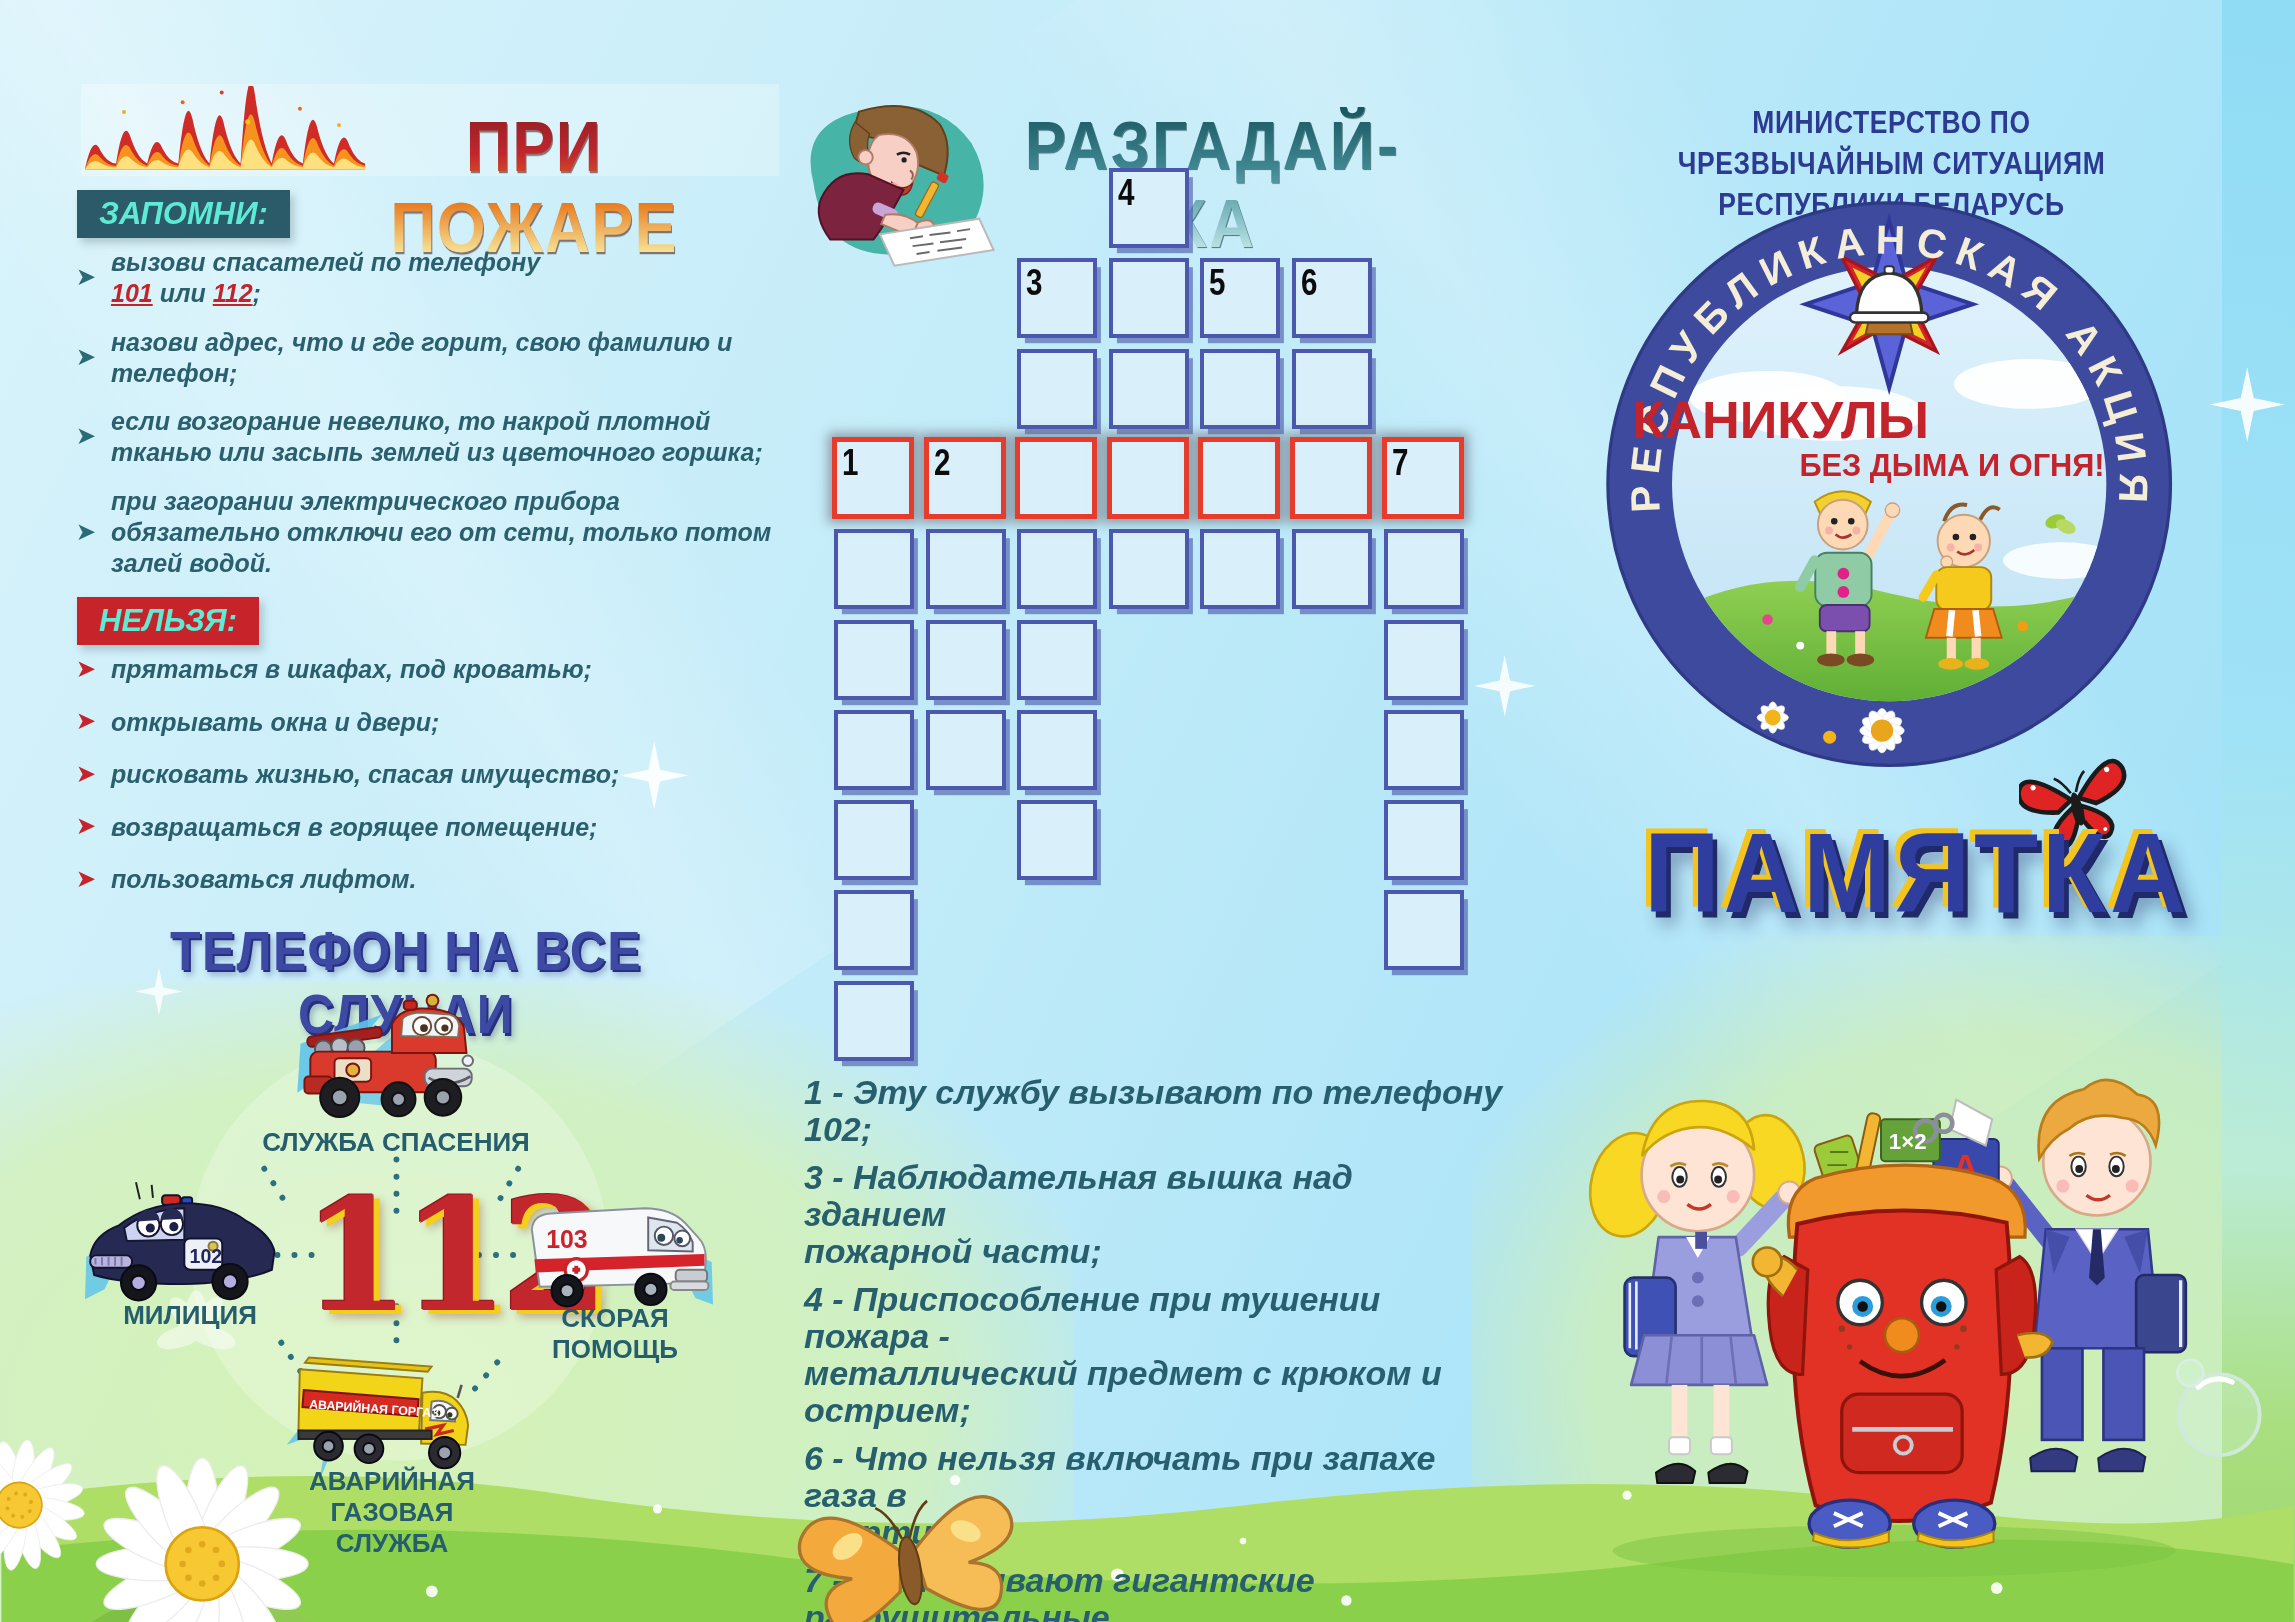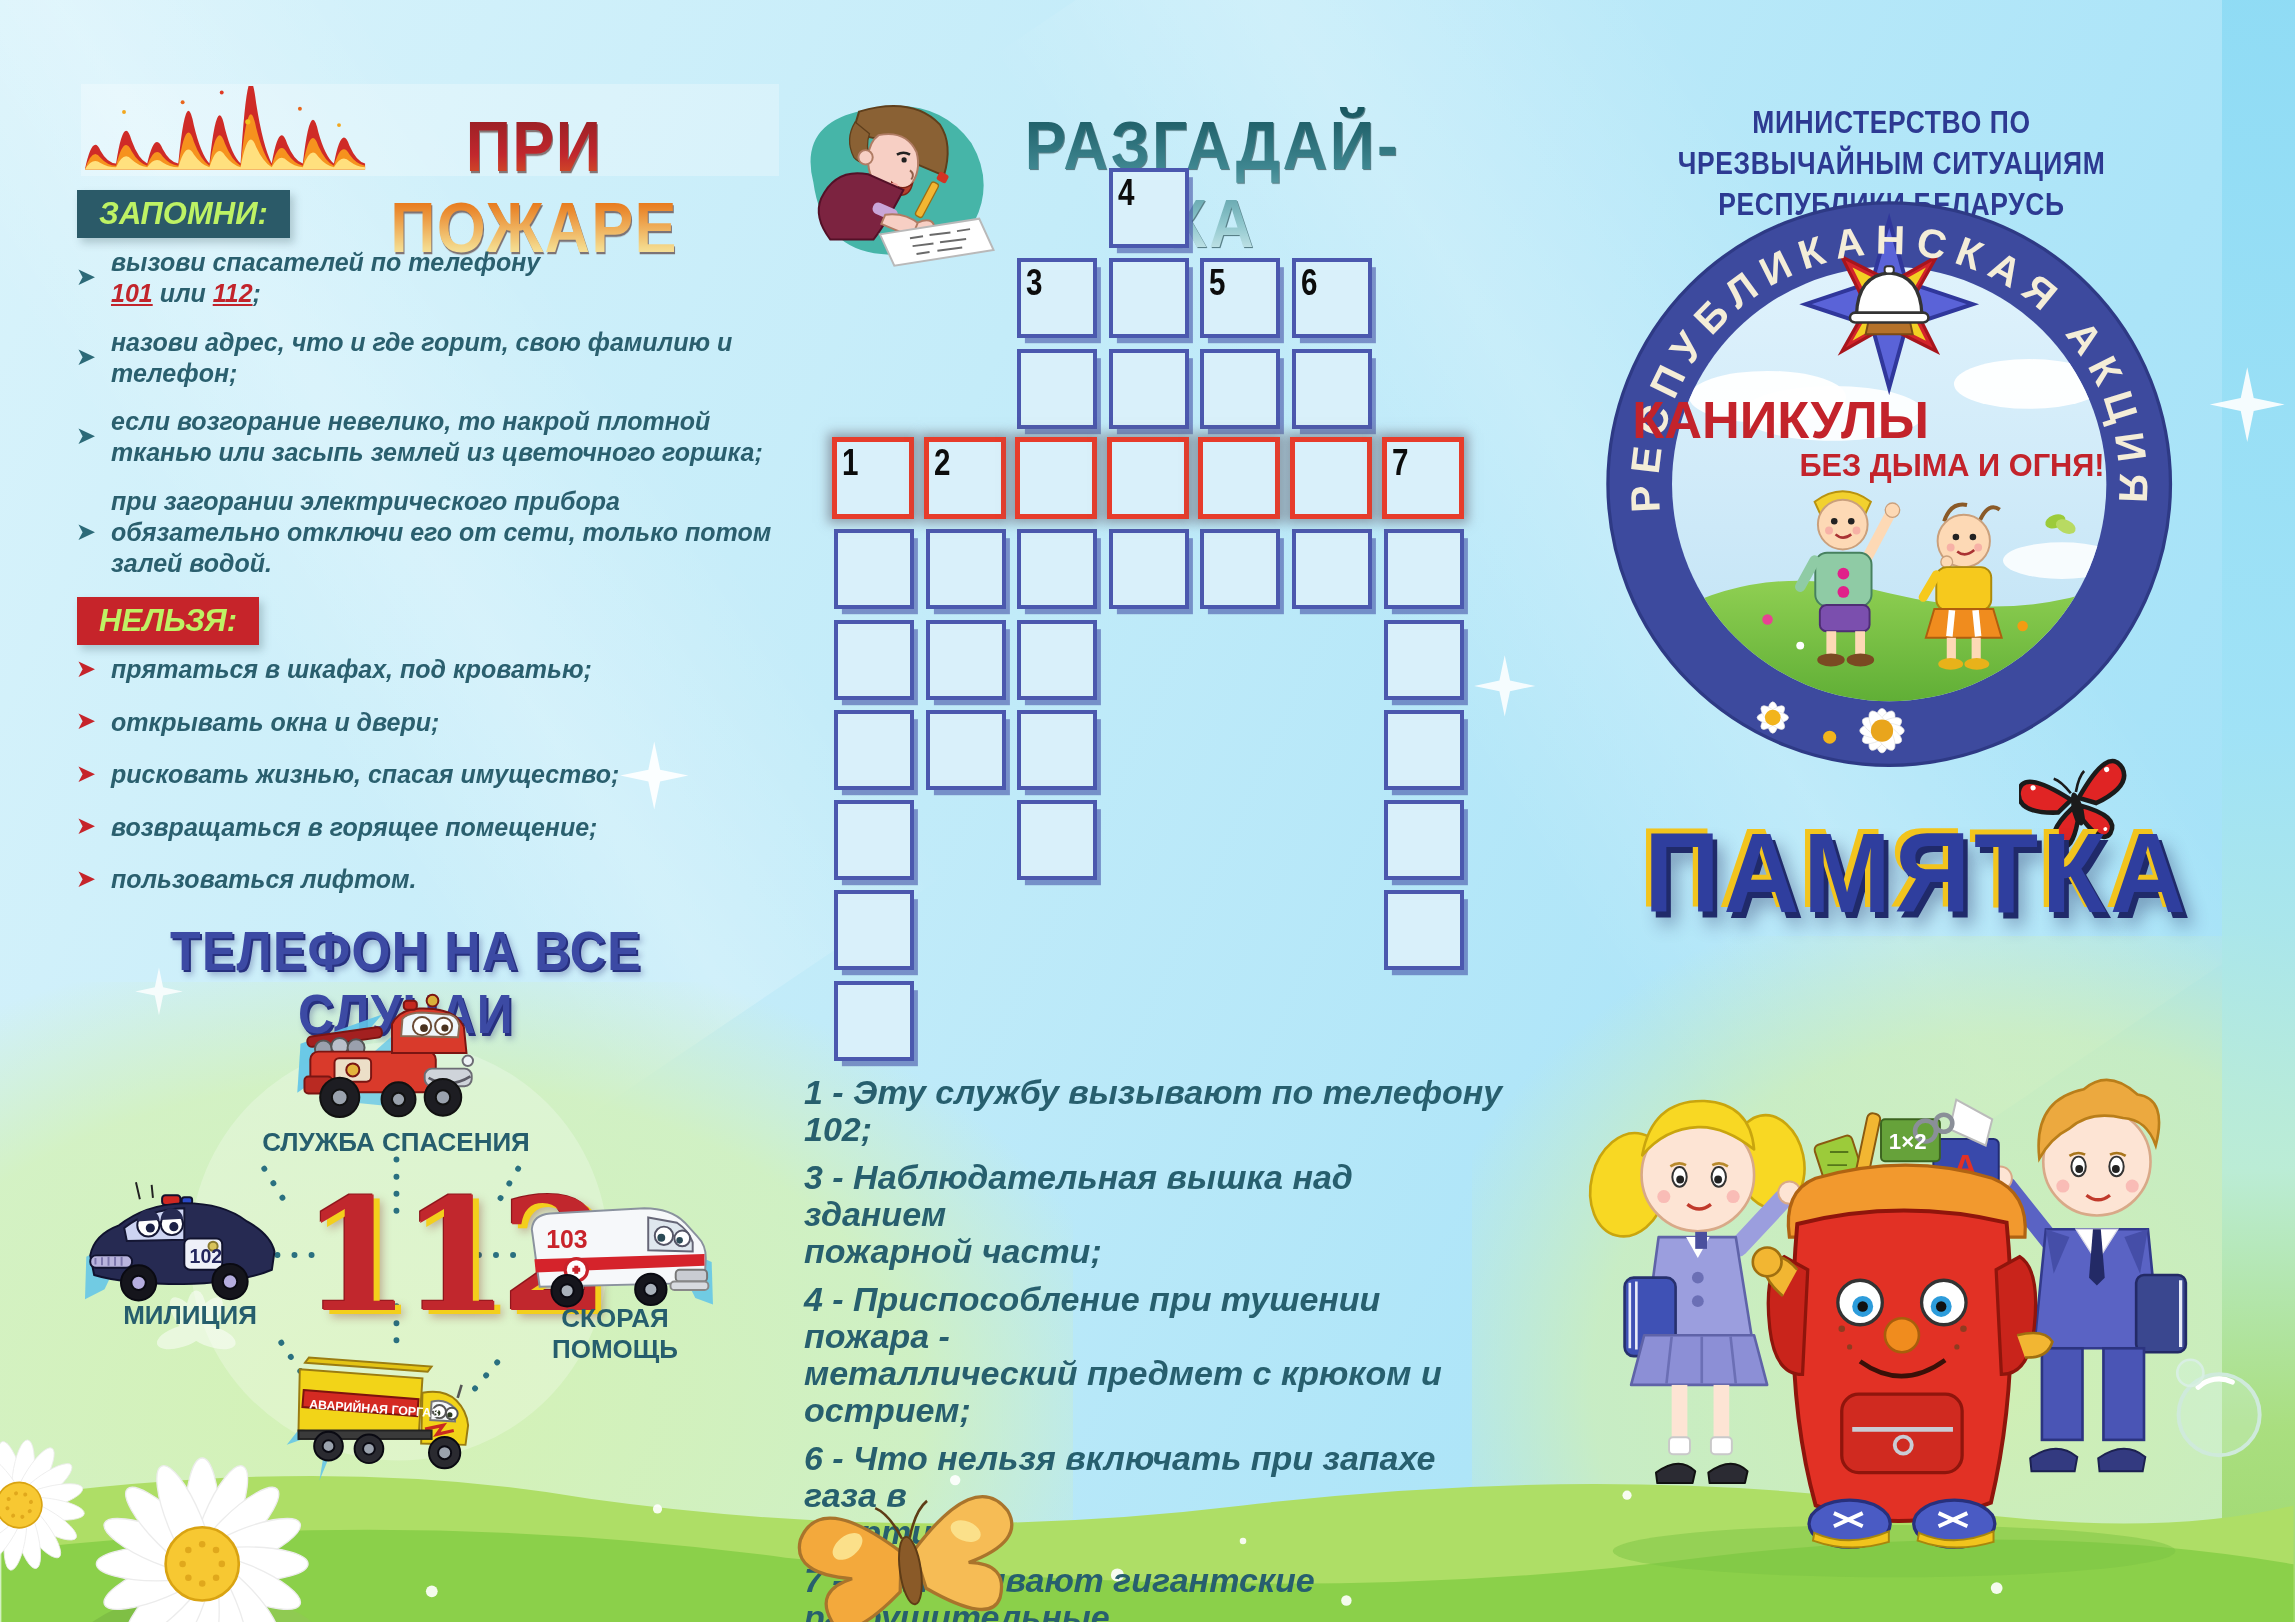--- a/index.html
+++ b/index.html
@@ -6,21 +6,21 @@
   #poster{position:relative;width:2295px;height:1623px;overflow:hidden;
     font-family:"Liberation Sans",sans-serif;
     background:linear-gradient(115deg,#d9f3fb 0%,#c4ecf9 38%,#abe4f8 75%,#9fe0f7 100%);}
   .abs{position:absolute;}
   
   .streak{position:absolute;background:linear-gradient(90deg,rgba(255,255,255,0) 0%,rgba(255,255,255,.22) 45%,rgba(255,255,255,0) 100%);transform:rotate(-34deg);}
   #green-left{left:-170px;top:982px;width:1243px;height:720px;background:radial-gradient(ellipse at 45% 60%,rgba(213,242,178,.95) 0%,rgba(213,242,178,.75) 55%,rgba(213,242,178,0) 78%);}
   #green-right{left:1472px;top:936px;width:982px;height:753px;background:radial-gradient(ellipse at 55% 60%,rgba(211,240,175,.92) 0%,rgba(211,240,175,.7) 55%,rgba(211,240,175,0) 80%);}
   #right-band{left:2222px;top:0;width:74px;height:1623px;background:linear-gradient(180deg,#8bdaf4 0%,#9fe2f6 45%,#b9ecd9 72%,#a4dc74 88%,#96d45f 100%);opacity:.85;}
   
-  .hdr-box{position:absolute;color:#bef264;font-weight:bold;font-style:italic;font-size:31px;line-height:48px;padding:0 22px;box-shadow:3.9px 5.2px 7.9px rgba(40,70,80,.25);}
+  .hdr-box{position:absolute;color:#5eead4;font-weight:bold;font-style:italic;font-size:31px;line-height:48px;padding:0 22px;box-shadow:3.9px 5.2px 7.9px rgba(40,70,80,.25);}
   #remember-box{left:77px;top:190px;background:#2b5a68;}
   #forbid-box{left:77px;top:597px;background:#c6242a;}
   
   .tl-list{position:absolute;left:77px;width:700px;}
   #remember-list{top:247px;}
   #forbid-list{top:654px;}
   .tl-item{position:relative;padding-left:34px;margin-bottom:17.7px;font-weight:bold;font-style:italic;font-size:25px;line-height:31px;color:#2a5f6e;}
   #forbid-list .tl-item{margin-bottom:21.6px;}
   .tl-item .arrow{position:absolute;left:0;top:50%;transform:translateY(-54%);font-style:normal;font-size:21.6px;}
   .teal .arrow{color:#2c6a78;} .warn .arrow{color:#c6242a;}
@@ -268,20 +268,22 @@
     <text x="44" y="94" font-size="19" font-weight="bold" fill="#ffffff" transform="rotate(4 44 94)">АВАРИЙНАЯ ГОРГАЗ</text>
     <g stroke="#0a0a12" stroke-width="3">
       <circle cx="74" cy="152" r="22" fill="#2a2a30"></circle>
         <circle cx="74" cy="152" r="9" fill="#9aa2ad"></circle>
       <circle cx="136" cy="156" r="22" fill="#2a2a30"></circle>
         <circle cx="136" cy="156" r="9" fill="#9aa2ad"></circle>
       <circle cx="252" cy="162" r="24" fill="#2a2a30"></circle>
         <circle cx="252" cy="162" r="10" fill="#9aa2ad"></circle>
     </g>
   </svg>
+  <div class="svc-label" style="left:281px;top:1466px;width:222px;">АВАРИЙНАЯ
+ГАЗОВАЯ СЛУЖБА</div>
 
   <svg class="svg-abs" style="left:-19.6px;top:1361px;" width="366" height="262" viewBox="0 0 560 400">
     <g transform="translate(340,310)">
       <ellipse cx="-150" cy="40" rx="90" ry="34" fill="#7fbf45" transform="rotate(-25)"></ellipse>
       <ellipse cx="120" cy="60" rx="80" ry="30" fill="#8fca52" transform="rotate(15)"></ellipse>
       <g id="daisy1">
           <ellipse rx="26" ry="92" fill="#ffffff" stroke="#ececec" stroke-width="2" transform="rotate(0) translate(0,-70)"></ellipse>
           <ellipse rx="26" ry="92" fill="#ffffff" stroke="#ececec" stroke-width="2" transform="rotate(22.5) translate(0,-70)"></ellipse>
           <ellipse rx="26" ry="92" fill="#ffffff" stroke="#ececec" stroke-width="2" transform="rotate(45) translate(0,-70)"></ellipse>
           <ellipse rx="26" ry="92" fill="#ffffff" stroke="#ececec" stroke-width="2" transform="rotate(67.5) translate(0,-70)"></ellipse>

